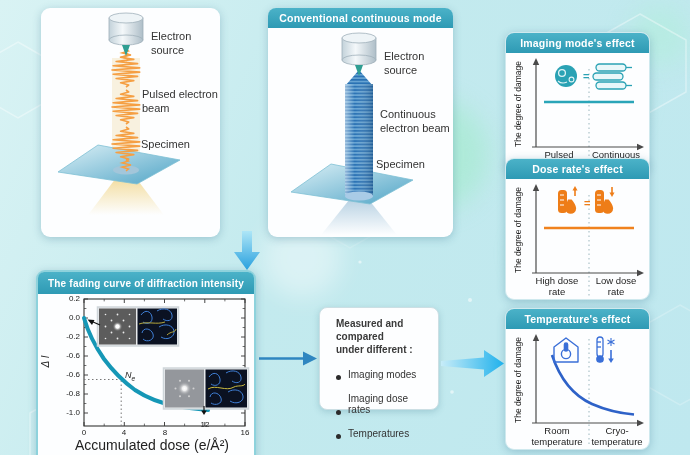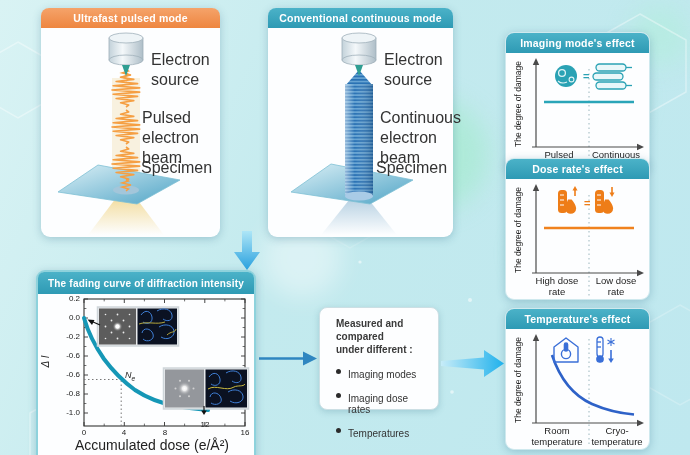--- a/index.html
+++ b/index.html
@@ -8,37 +8,37 @@
     background:linear-gradient(115deg,#d9f3f4 0%,#c3eaee 45%,#bfe8ef 100%);}
   .blob{position:absolute;border-radius:50%;filter:blur(12px);pointer-events:none;}
   .deco{position:absolute;left:0;top:0;pointer-events:none;}
   .card{position:absolute;background:#fdfeff;border-radius:9px;
     box-shadow:0 2px 8px rgba(50,110,140,.30);}
   .hdr{height:20px;display:flex;align-items:center;justify-content:center;
     color:#fff;font-weight:bold;font-size:10.5px;border-radius:8px 8px 0 0;letter-spacing:.2px;}
   .hdr.orange{background:linear-gradient(#f5a36a,#ee8640);}
   .hdr.teal{background:linear-gradient(#4bb2c8,#2e9ab4);}
   .body{position:relative;width:100%;}
-  .lbl{position:absolute;font-size:16px;color:#333;line-height:1.25;white-space:pre-line;}
+  .lbl{position:absolute;font-size:11px;color:#333;line-height:1.25;white-space:pre-line;}
   .axlbl{position:absolute;font-size:9.5px;color:#222;text-align:center;white-space:pre-line;line-height:1.2;}
   .ylab{position:absolute;font-size:8.5px;color:#222;white-space:nowrap;text-align:center;
     transform:rotate(-90deg);}
   .smallcard{border:1.5px solid #cfe9ee;}
   .fadecard{border:2px solid #8ed2dc;}
   .tick{position:absolute;font-size:8px;color:#222;}
   .tick.y{width:22px;text-align:right;}
   .tick.x{width:20px;text-align:center;}
   .xlabel{position:absolute;width:100%;text-align:center;font-size:14px;color:#222;}
   .dy-ylab{position:absolute;font-size:10px;font-style:italic;color:#222;transform:rotate(-90deg);white-space:nowrap;}
   .ne{position:absolute;font-size:9px;font-style:italic;color:#222;}
   .ne sub{font-size:6.5px;}
   .mbox{position:absolute;background:#fdfeff;border:1.5px solid #ccdfe4;border-radius:8px;
     box-shadow:0 2px 6px rgba(60,120,140,.25);padding:9px 16px;box-sizing:border-box;}
   .mbox .t{font-size:10px;font-weight:bold;color:#3a3a3a;line-height:1.3;white-space:pre-line;}
-  .mbox .it{display:flex;align-items:flex-start;gap:7px;margin-top:13px;font-size:10px;color:#333;}
+  .mbox .it{display:flex;align-items:flex-end;gap:7px;margin-top:13px;font-size:10px;color:#333;}
   .dot{width:5px;height:5px;border-radius:50%;background:#2b2b2b;flex:0 0 auto;}
 </style>
 </head>
 <body>
 
 <div class="stage">
 
   <div class="blob" style="left:378px;top:100px;width:110px;height:110px;background:rgba(150,235,190,.45);"></div>
   <div class="blob" style="left:565px;top:60px;width:75px;height:75px;background:rgba(160,238,200,.45);"></div>
   <div class="blob" style="left:520px;top:222px;width:62px;height:62px;background:rgba(150,235,195,.5);"></div>
@@ -60,23 +60,20 @@
       <circle cx="360" cy="262" r="1.6"></circle>
         <circle cx="612" cy="282" r="2"></circle>
         <circle cx="452" cy="392" r="1.8"></circle>
       <circle cx="590" cy="392" r="1.6"></circle>
         <circle cx="382" cy="60" r="1.8"></circle>
         <circle cx="642" cy="412" r="2"></circle>
     </g>
   </svg>
 
   <div class="card" style="left:41px;top:8px;width:179px;height:229px;">
-    <div class="hdr orange">
-      <span>Ultrafast pulsed mode</span>
-    </div>
     <div class="body" style="height:209px;">
       <svg width="179" height="209">
         <defs>
           <linearGradient id="cylG" x1="0" y1="0" x2="1" y2="0">
             <stop offset="0" stop-color="#c3d2da"></stop>
               <stop offset=".4" stop-color="#f4f8fa"></stop>
               <stop offset="1" stop-color="#aebec8"></stop>
           </linearGradient>
           <linearGradient id="specG1" x1="0" y1="0" x2="1" y2="1">
             <stop offset="0" stop-color="#dcf0f6"></stop>

